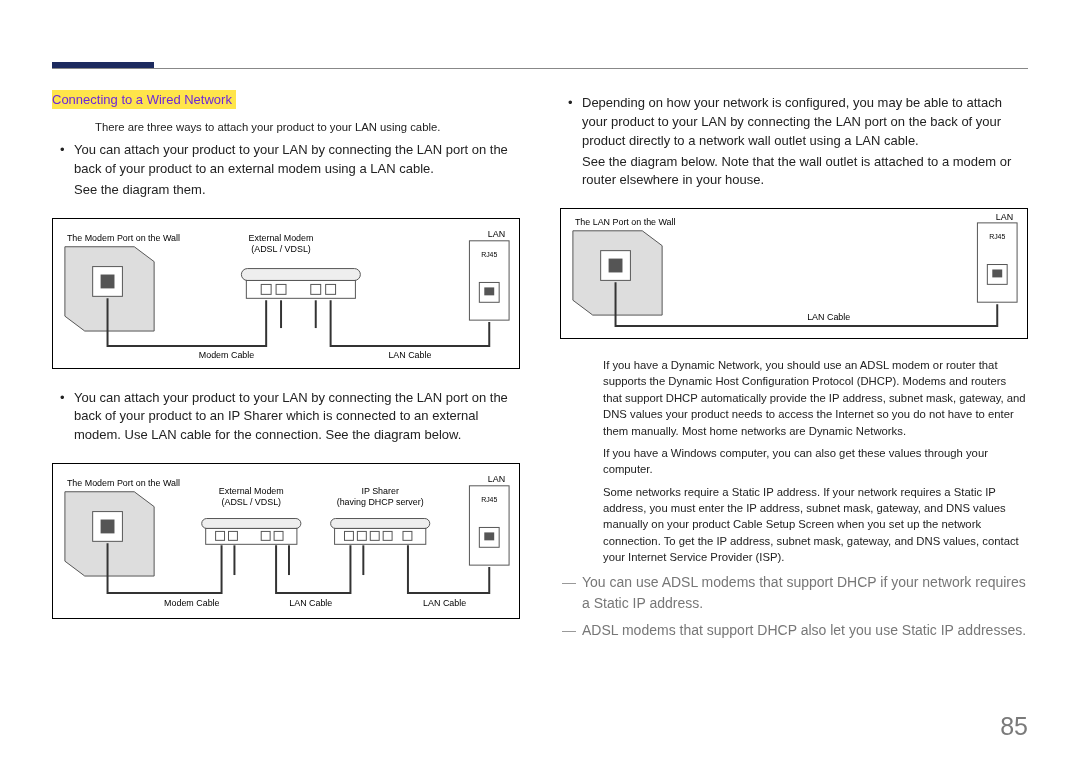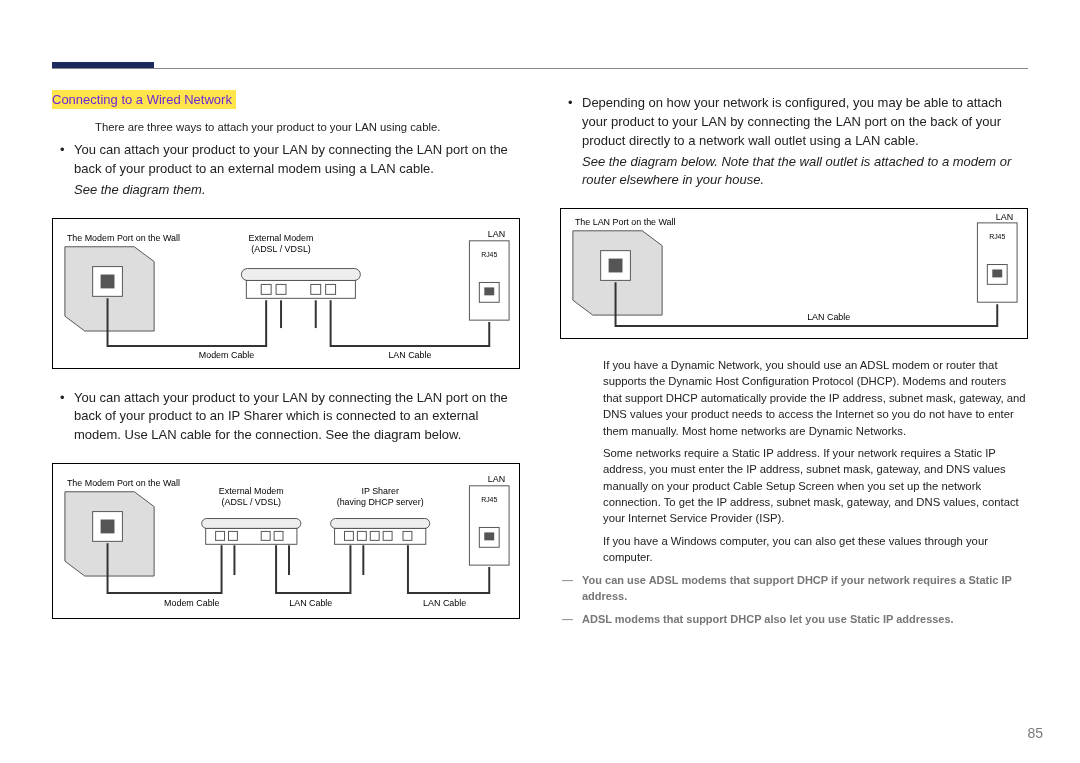--- a/index.html
+++ b/index.html
@@ -56,46 +56,45 @@
     font-size: 13px;
     line-height: 1.45;
     margin-bottom: 6px;
   }
   ul.bullets > li::before {
     content: "•";
     position: absolute;
     left: -14px;
     top: 0;
   }
-  .sub { margin-top: 2px; font-style: italic; }
+  .sub { margin-top: 2px; }
   ul.dashes { list-style: none; margin: 6px 0 0 22px; }
   ul.dashes > li {
     position: relative;
-    font-size: 11px;
+    font-size: 14px;
     line-height: 1.5;
     color: #777;
     margin-bottom: 6px;
-    font-weight: bold;
   }
   ul.dashes > li::before {
     content: "―";
     position: absolute;
     left: -20px;
     color: #999;
   }
   .diagram {
     border: 1px solid #000;
     width: 100%;
     margin: 8px 0 14px 0;
     background: #fff;
   }
   .page-num {
     position: absolute;
-    bottom: 22px; right: 37px;
-    font-size: 14px;
+    bottom: 22px; right: 52px;
+    font-size: 25px;
     color: #7a7a7a;
     font-weight: 300;
   }
 </style>
 </head>
 <body>
 
 <div class="top-rule"></div>
 <div class="accent-bar"></div>
 
@@ -228,22 +227,22 @@
         <rect x="10" y="42" width="20" height="20" fill="#fff" stroke="#555"></rect>
         <rect x="15" y="47" width="10" height="8" fill="#555"></rect>
       </g>
       <text x="456" y="11" font-size="9" text-anchor="end">LAN</text>
       <text x="440" y="30" font-size="7" text-anchor="middle">RJ45</text>
       <path d="M55,74 L55,118 L440,118 L440,96" fill="none" stroke="#333" stroke-width="2"></path>
       <text x="270" y="112" font-size="9" text-anchor="middle">LAN Cable</text>
     </svg>
 
     <p class="body">If you have a Dynamic Network, you should use an ADSL modem or router that supports the Dynamic Host Configuration Protocol (DHCP). Modems and routers that support DHCP automatically provide the IP address, subnet mask, gateway, and DNS values your product needs to access the Internet so you do not have to enter them manually. Most home networks are Dynamic Networks.</p>
+    <p class="body">If you have a Windows computer, you can also get these values through your computer.</p>
     <p class="body">Some networks require a Static IP address. If your network requires a Static IP address, you must enter the IP address, subnet mask, gateway, and DNS values manually on your product Cable Setup Screen when you set up the network connection. To get the IP address, subnet mask, gateway, and DNS values, contact your Internet Service Provider (ISP).</p>
-    <p class="body">If you have a Windows computer, you can also get these values through your computer.</p>
 
     <ul class="dashes">
       <li>You can use ADSL modems that support DHCP if your network requires a Static IP address.</li>
       <li>ADSL modems that support DHCP also let you use Static IP addresses.</li>
     </ul>
   </div>
 </div>
 
 <div class="page-num">85</div>
 

